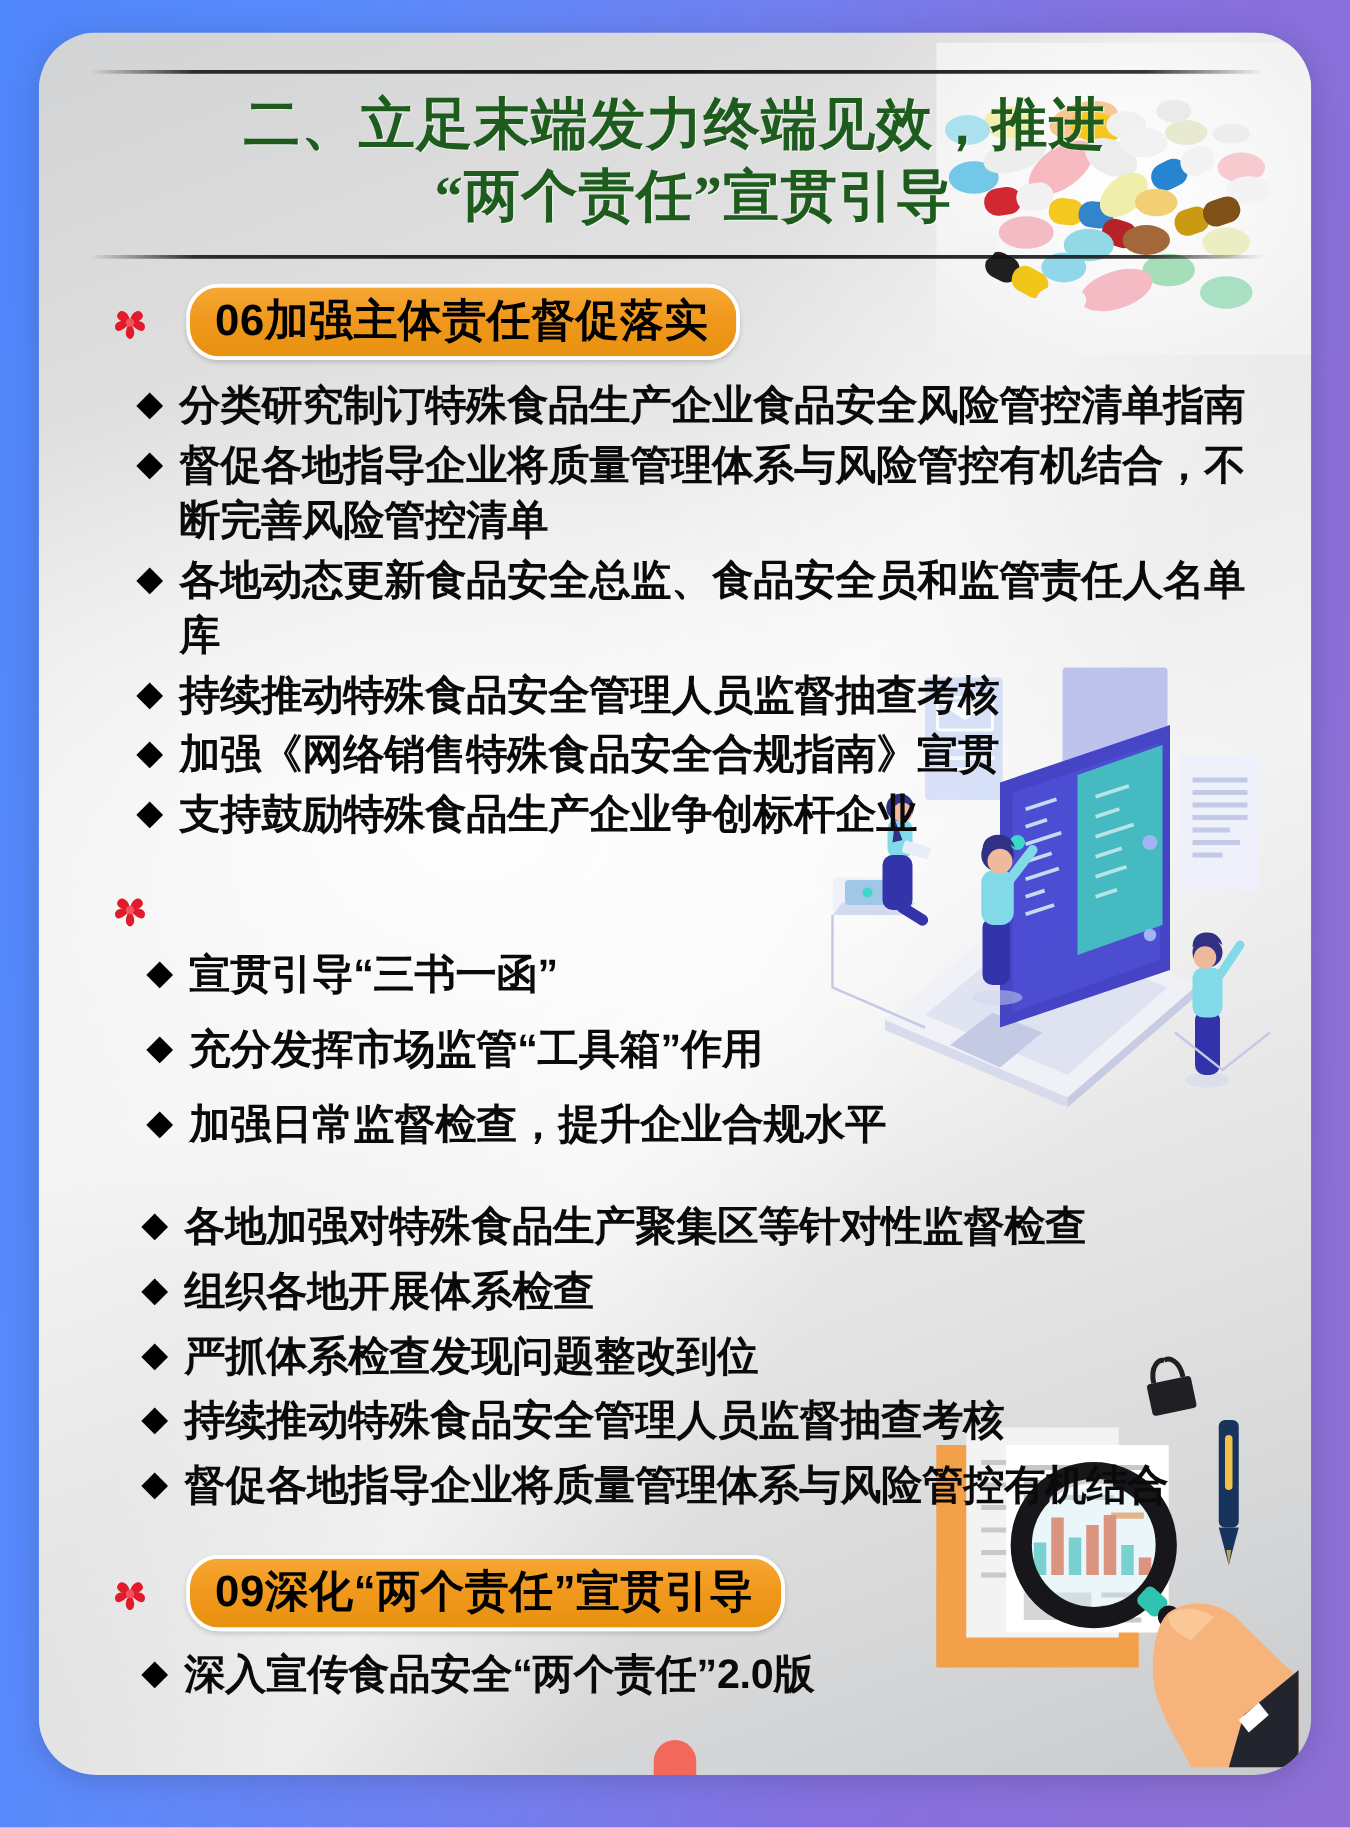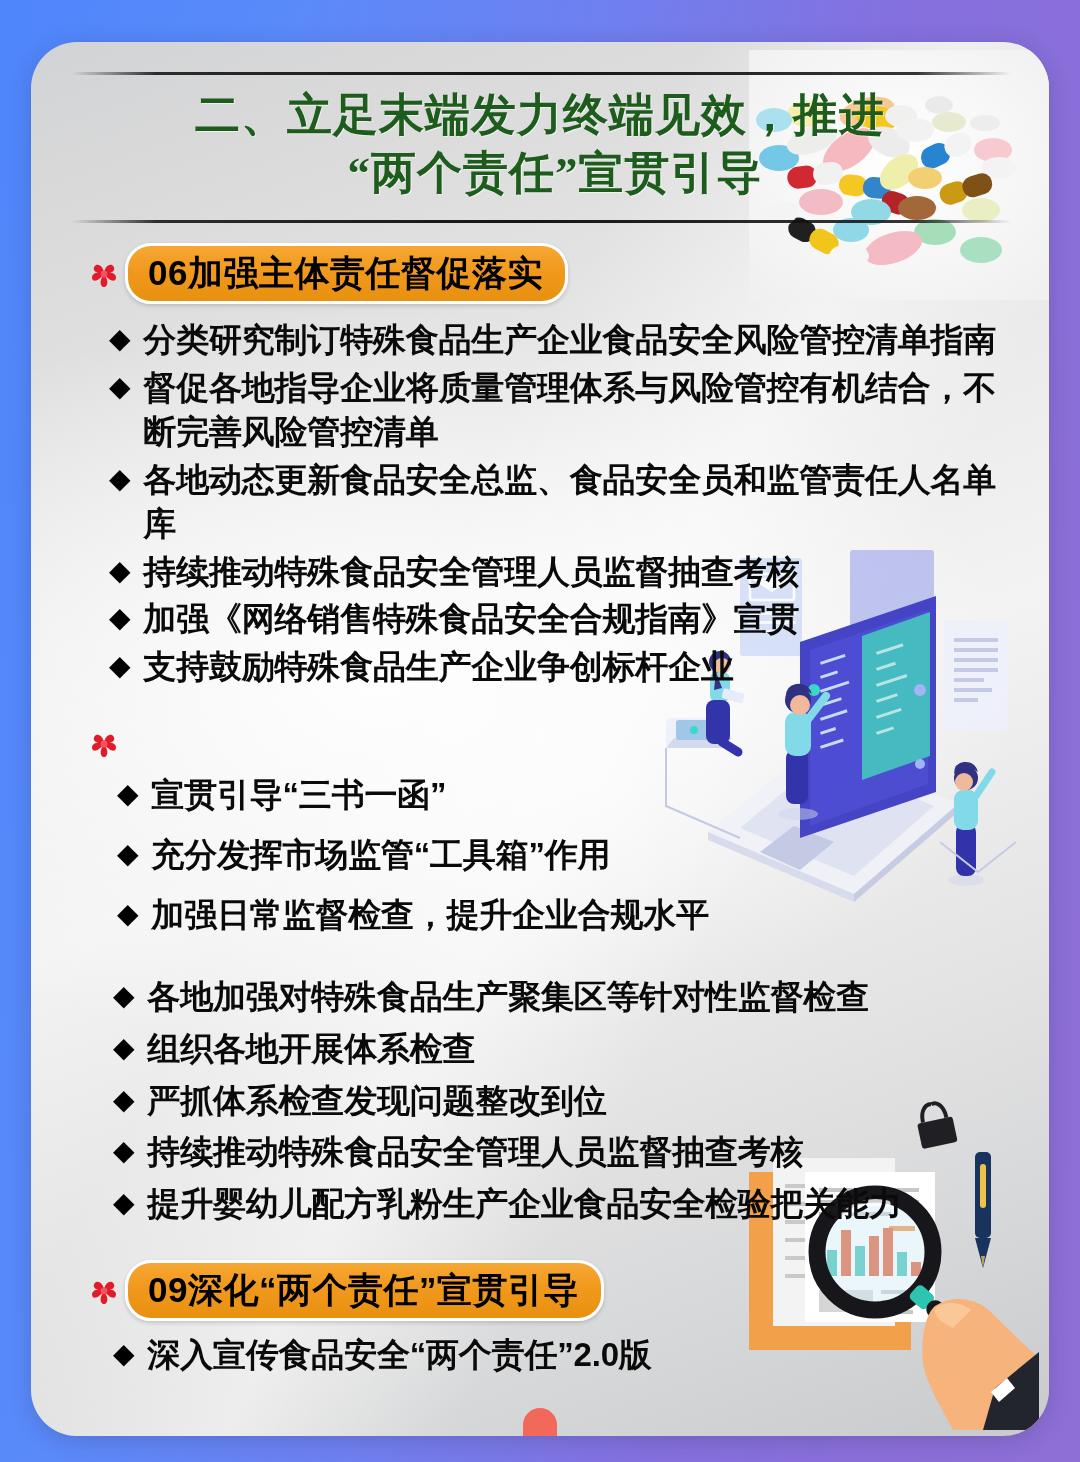--- a/index.html
+++ b/index.html
@@ -28,21 +28,20 @@
     left: 31px;
     top: 26px;
     width: 1018px;
     height: 1394px;
     border-radius: 46px;
     overflow: hidden;
     background:
       radial-gradient(ellipse 900px 520px at 34% 46%, rgba(255,255,255,.95) 0%, rgba(252,252,252,.55) 38%, rgba(236,236,236,0) 72%),
       linear-gradient(160deg, #d2d3d4 0%, #dcdcdd 14%, #e9e9ea 34%, #f3f3f3 52%, #e4e4e5 72%, #d5d6d7 88%, #c9cacb 100%);
     box-shadow: 0 4px 22px rgba(40,40,80,.22);
-    margin-top: 16px;
   }
 
   
   .card::after {
     content: "";
     position: absolute;
     inset: 0;
     background: linear-gradient(118deg, rgba(255,255,255,0) 38%, rgba(255,255,255,.5) 53%, rgba(255,255,255,0) 66%);
     pointer-events: none;
   }
@@ -80,21 +79,21 @@
     z-index: 8;
   }
   .title .l2 { display: block; padding-left: 30px; }
 
   
   .section { position: relative; }
 
   .sec-head {
     display: flex;
     align-items: center;
-    gap: 4px;
+    gap: 28px;
     padding-left: 56px;
     position: relative;
     z-index: 9;
   }
 
   .flower { width: 34px; height: 34px; flex: 0 0 34px; display: block; }
 
   .pill {
     display: inline-block;
     background: linear-gradient(180deg, #f6a733 0%, #f0981c 48%, #e8910f 100%);
@@ -501,21 +500,21 @@
         <li>
             <span class="dia">◆</span>
             <span class="btxt">严抓体系检查发现问题整改到位</span>
           </li>
         <li>
             <span class="dia">◆</span>
             <span class="btxt">持续推动特殊食品安全管理人员监督抽查考核</span>
           </li>
         <li>
             <span class="dia">◆</span>
-            <span class="btxt">提升婴幼儿配方乳粉生产企业食品安全检验把关能力</span>
+            <span class="btxt">督促各地指导企业将质量管理体系与风险管控有机结合</span>
           </li>
       </ul>
     </div>
 
     <div class="section" id="sec-09">
       <div class="sec-head">
         <svg class="flower" viewBox="0 0 40 40">
           <g fill="#e11b2a">
             <path d="M20 20 C20 12 13 6 9 11 C5 16 12 20 20 20 Z"></path>
             <path d="M20 20 C20 12 27 6 31 11 C35 16 28 20 20 20 Z"></path>

